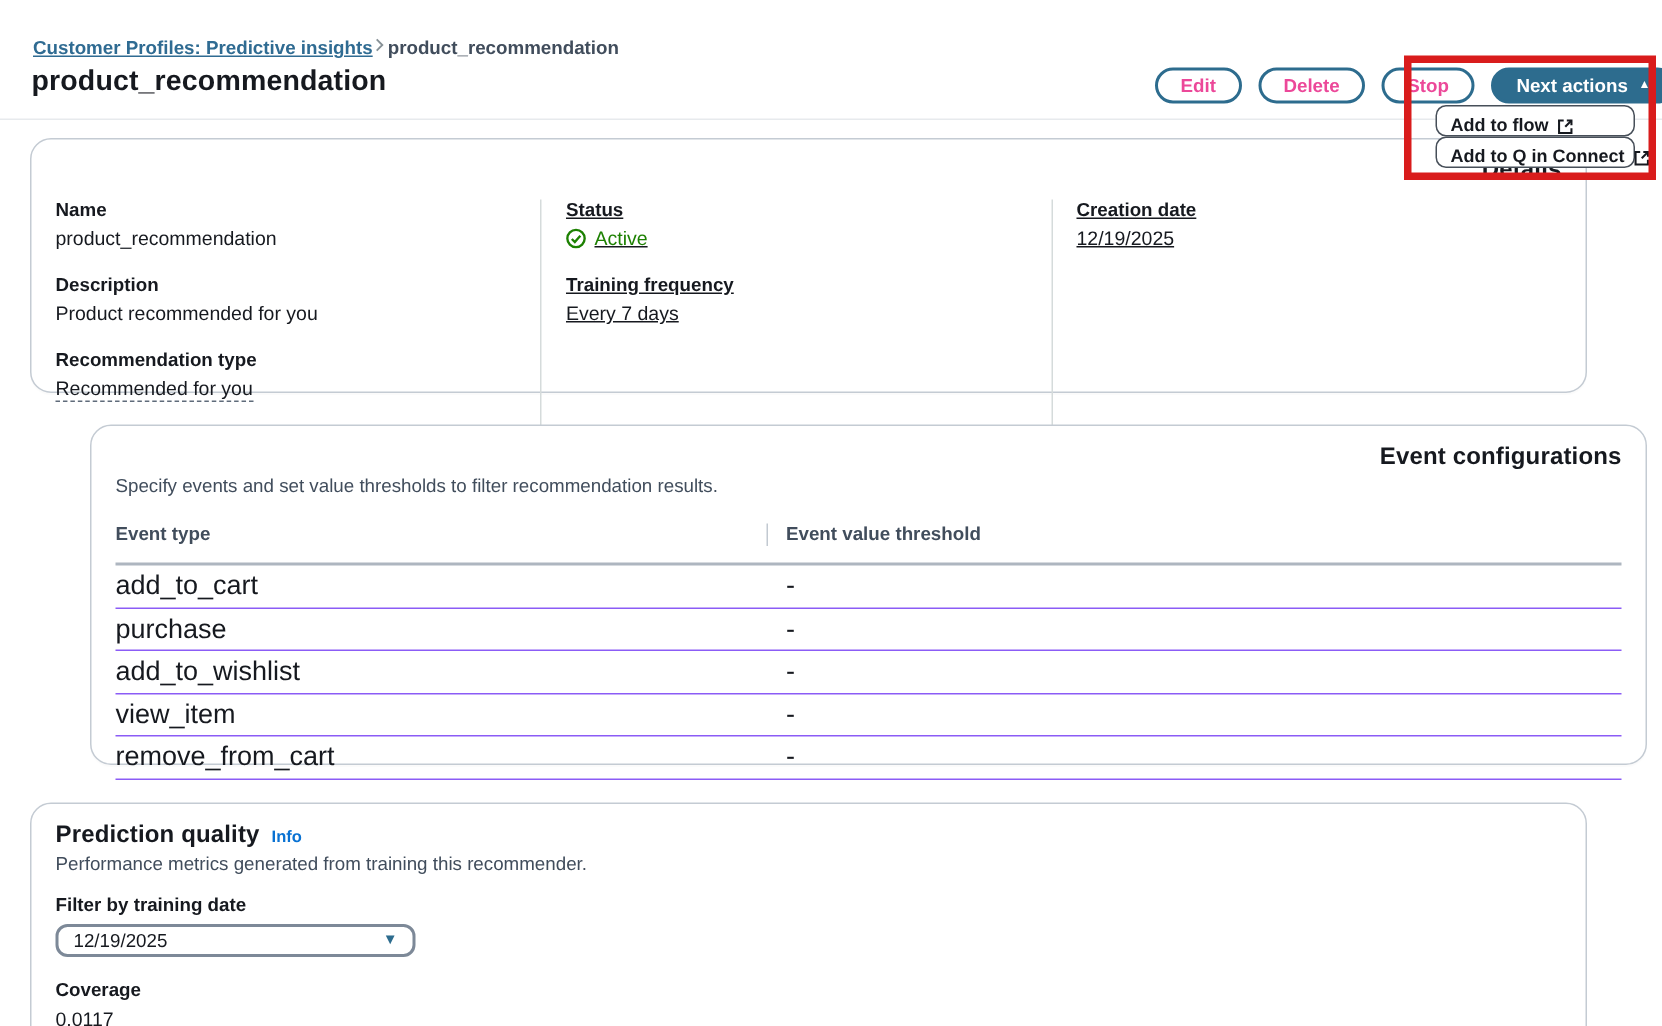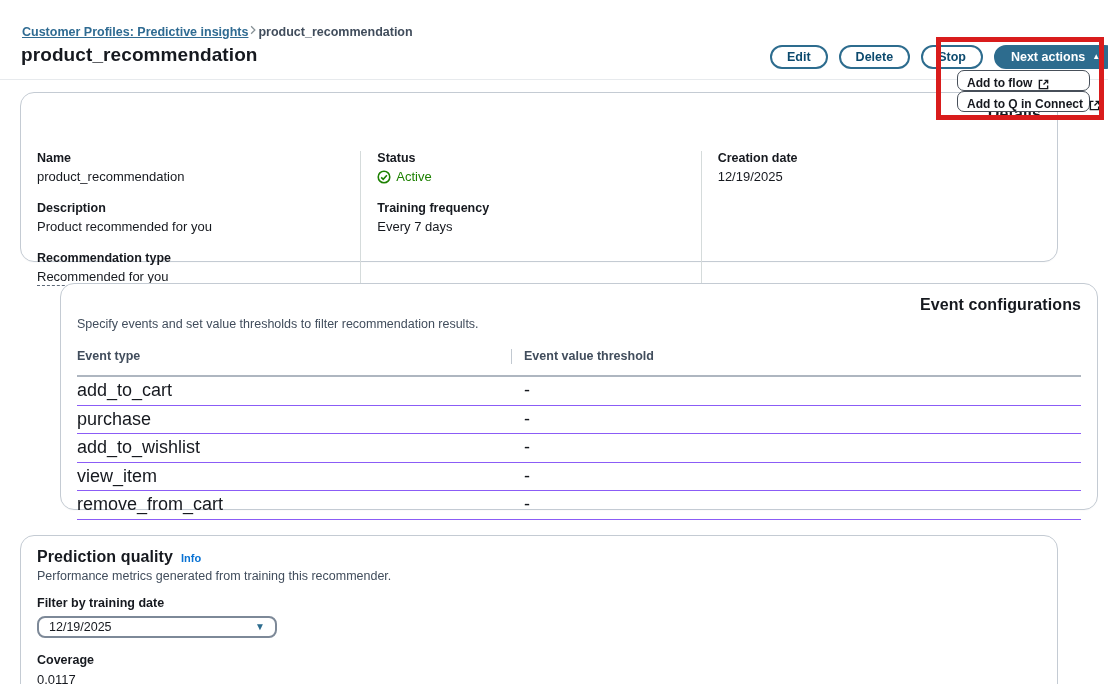--- a/index.html
+++ b/index.html
@@ -30,21 +30,21 @@
     font-size: 19px; font-weight: 800; letter-spacing: .1px;
   }
 
   .actions {
     position: absolute; top: 45px; left: 770px;
     display: flex; gap: 11px; align-items: flex-start;
   }
   .btn {
     height: 24px; padding: 0 15px;
     border: 2px solid #2d6c8e; border-radius: 999px;
-    background: #fff; color: #0c4a6e;
+    background: #fff; color: #ec4899;
     font-family: inherit; font-size: 12.5px; font-weight: 700;
     display: flex; align-items: center; gap: 7px; cursor: pointer; white-space: nowrap;
   }
   .btn.primary { background: #2d6c8e; color: #fff; }
   .btn .caret-up { font-size: 8px; line-height: 1; transform: translateY(-0.5px); }
 
   .header-rule {
     position: absolute; top: 79px; left: 0; width: 1108px; height: 1px;
     background: #e7eaed;
   }
@@ -75,23 +75,23 @@
     background: #fff;
     border: 1px solid #c4cbd3; border-radius: 14px;
     box-shadow: 0 1px 1px rgba(0,0,0,.02);
     padding: 12px 16px;
   }
   .card-title { font-size: 16px; font-weight: 800; letter-spacing: .1px; text-align: right; }
   .card-desc { font-size: 12.5px; color: #414d5c; margin-top: 3px; }
 
   
   #details-card { top: 92px; height: 170px; }
-  .detail-cols { display: flex; margin-top: 28px; justify-content: center; }
+  .detail-cols { display: flex; margin-top: 10px; justify-content: center; }
   .detail-col { flex: 1 1 0; padding-right: 16px; }
-  .detail-col + .detail-col { border-left: 1px solid #d5dbdb; padding-left: 16px; }
+  .detail-col + .detail-col { border-left: 1px solid #d5dbdb; padding-left: 16px; text-decoration: underline; }
   .field { margin-bottom: 17px; }
   .field-label { font-size: 12.5px; font-weight: 700; margin-bottom: 4px; }
   .field-value { font-size: 13px; }
   .status-value { display: flex; align-items: center; gap: 5px; color: #1d8102; font-size: 13px; }
   .tooltip-underline { display: inline-block; border-bottom: 1px dashed #5f6b7a; padding-bottom: 1px; cursor: pointer; }
 
   
   #events-card { top: 283px; height: 227px; margin-left: 40px; }
   .table { margin-top: 14px; }
   .t-head { display: flex; align-items: flex-start; padding: 4px 0 11px 0; border-bottom: 2px solid #aeb6c0; }

